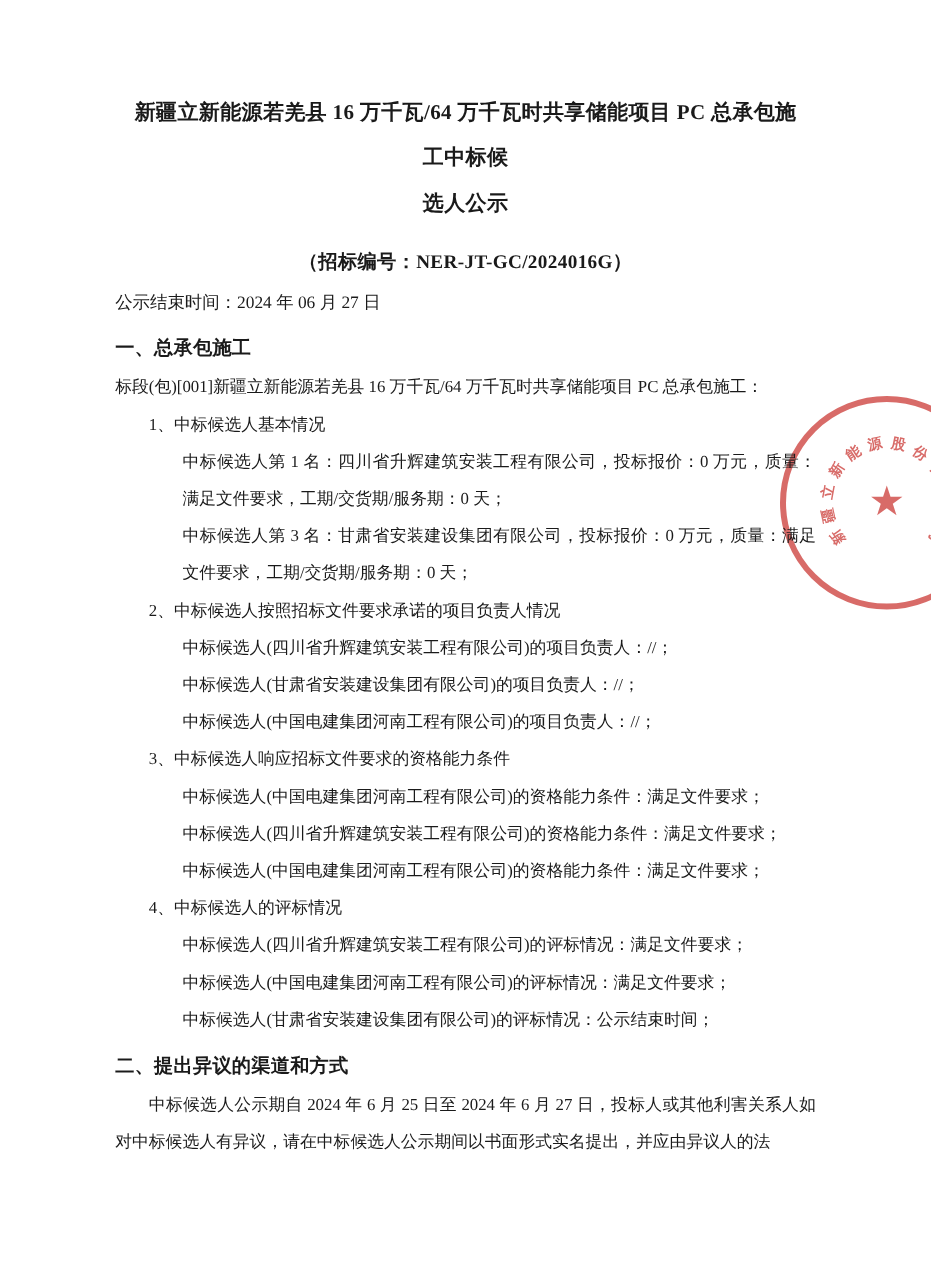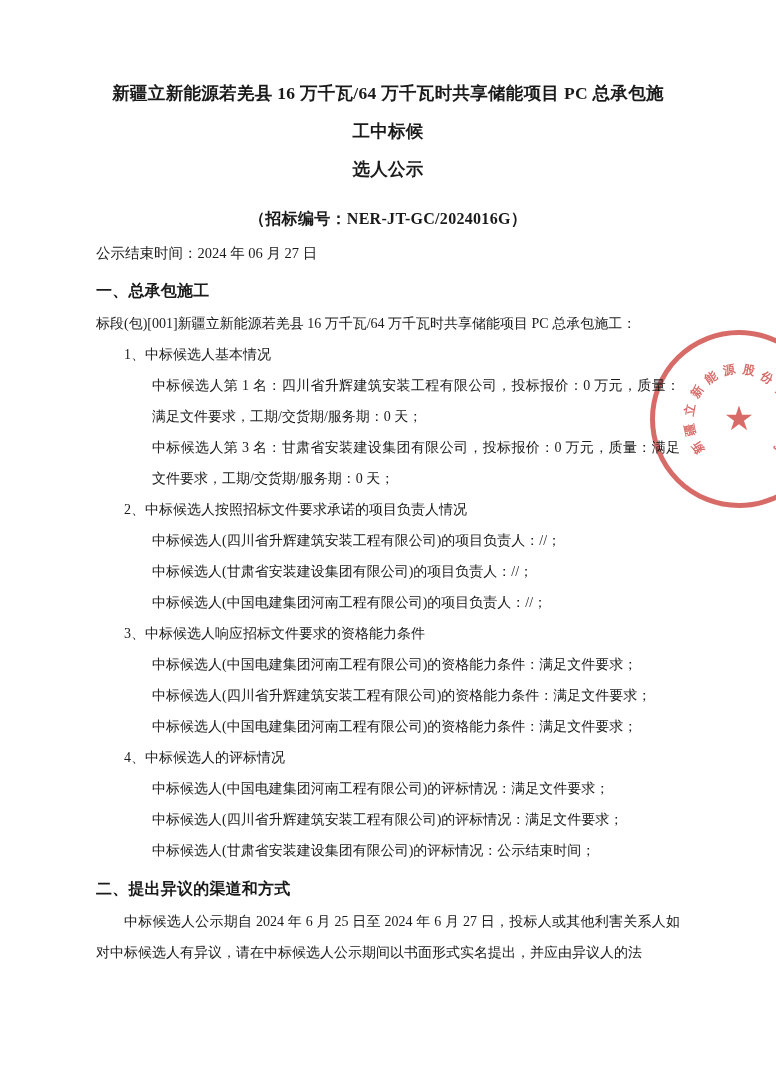--- a/index.html
+++ b/index.html
@@ -168,22 +168,22 @@
     <p class="para indent-2">中标候选人(中国电建集团河南工程有限公司)的项目负责人：//；</p>
 
     <p class="para indent-1">3、中标候选人响应招标文件要求的资格能力条件</p>
 
     <p class="para indent-2">中标候选人(中国电建集团河南工程有限公司)的资格能力条件：满足文件要求；</p>
     <p class="para indent-2">中标候选人(四川省升辉建筑安装工程有限公司)的资格能力条件：满足文件要求；</p>
     <p class="para indent-2">中标候选人(中国电建集团河南工程有限公司)的资格能力条件：满足文件要求；</p>
 
     <p class="para indent-1">4、中标候选人的评标情况</p>
 
+    <p class="para indent-2">中标候选人(四川省升辉建筑安装工程有限公司)的评标情况：满足文件要求；</p>
     <p class="para indent-2">中标候选人(中国电建集团河南工程有限公司)的评标情况：满足文件要求；</p>
-    <p class="para indent-2">中标候选人(四川省升辉建筑安装工程有限公司)的评标情况：满足文件要求；</p>
     <p class="para indent-2">中标候选人(甘肃省安装建设集团有限公司)的评标情况：公示结束时间；</p>
 
     <div class="section-head second">二、提出异议的渠道和方式</div>
 
     <p class="para indent-1 wrap-justify">中标候选人公示期自 2024 年 6 月 25 日至 2024 年 6 月 27 日，投标人或其他利害关系人如对中标候选人有异议，请在中标候选人公示期间以书面形式实名提出，并应由异议人的法</p>
 
   </div>
 </div>
 
 </body></html>

